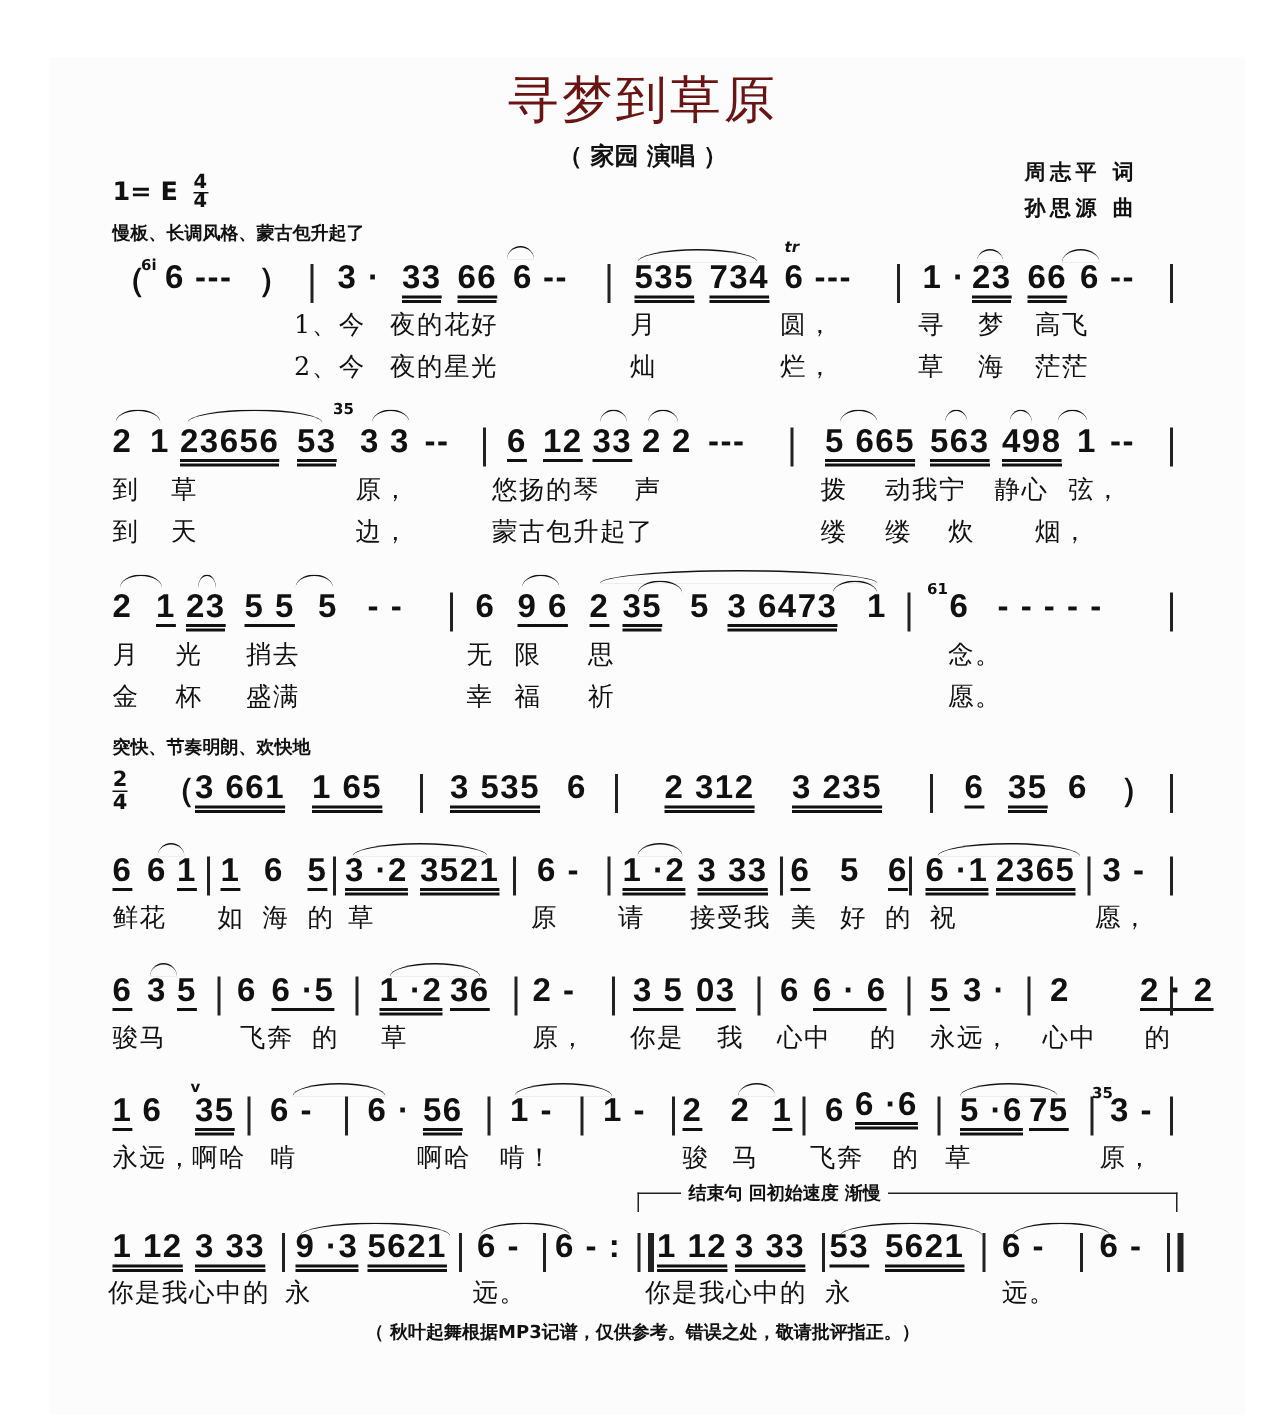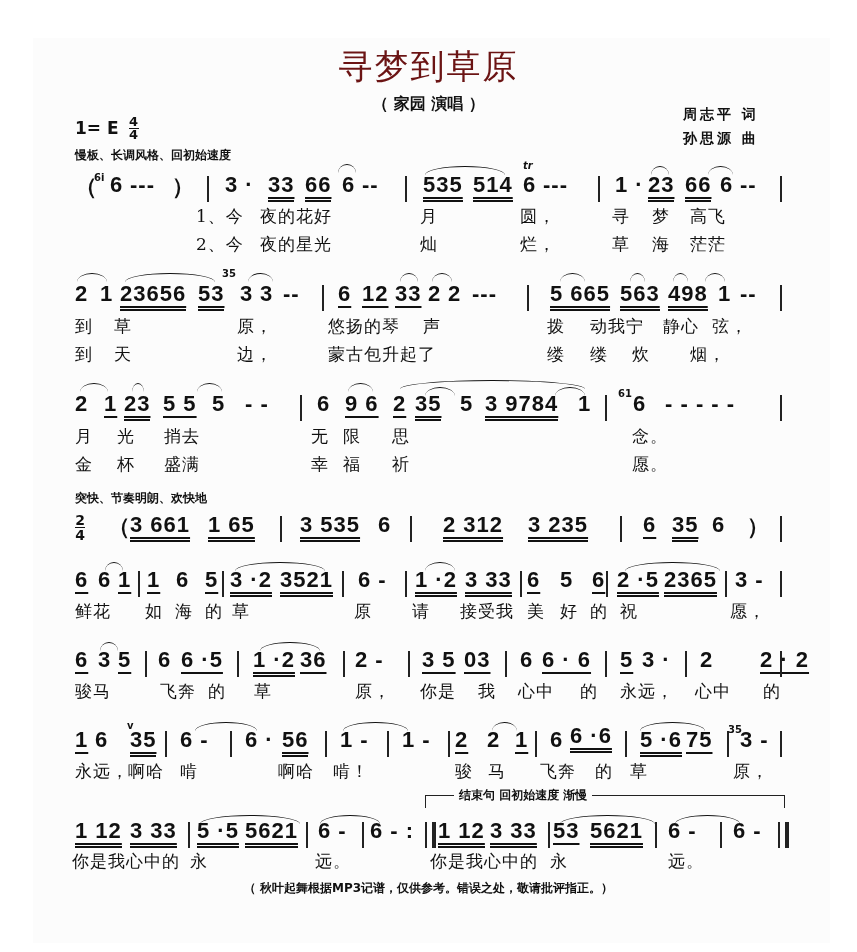--- a/index.html
+++ b/index.html
@@ -38,21 +38,21 @@
 <div class="abs credit" style="left:683px;top:130px;">孙思源 曲</div>
 
 <div class="abs key">
   <span>1= E</span>
   <span class="frac">
     <span>4</span>
     <span class="bar"></span>
     <span>4</span>
   </span>
 </div>
-<div class="abs tempo" style="left:75px;top:147px;">慢板、长调风格、回初始速度</div>
+<div class="abs tempo" style="left:75px;top:147px;">慢板、长调风格、蒙古包升起了</div>
 
 <div class="abs tempo" style="left:75px;top:490px;">突快、节奏明朗、欢快地</div>
 <div class="abs" style="left:75px;top:513px;font-weight:bold;">
   <span class="frac" style="margin:0;font-size:14px;line-height:14px;">
     <span>2</span>
     <span class="bar"></span>
     <span>4</span>
   </span>
 </div>
 
@@ -61,21 +61,21 @@
       <span class="note notes" style="left: 75px; top: 172px;">（</span>
       <span class="note notes" style="left: 110px; top: 172px;">6</span>
       <span class="note notes" style="left: 130px; top: 172px;">---</span>
       <span class="note notes" style="left: 172px; top: 172px;">）</span>
       <span class="note notes" style="left: 225px; top: 172px;">3 ·</span>
       <span class="note notes u2" style="left: 268px; top: 172px;">33</span>
       <span class="note notes u2" style="left: 305px; top: 172px;">66</span>
       <span class="note notes" style="left: 342px; top: 172px;">6</span>
       <span class="note notes" style="left: 362px; top: 172px;">--</span>
       <span class="note notes u2" style="left: 423px; top: 172px;">535</span>
-      <span class="note notes u2" style="left: 473px; top: 172px;">514</span>
+      <span class="note notes u2" style="left: 473px; top: 172px;">734</span>
       <span class="note notes" style="left: 523px; top: 172px;">6</span>
       <span class="note notes" style="left: 543px; top: 172px;">---</span>
       <span class="note notes" style="left: 615px; top: 172px;">1 ·</span>
       <span class="note notes u2" style="left: 648px; top: 172px;">23</span>
       <span class="note notes u2" style="left: 685px; top: 172px;">66</span>
       <span class="note notes" style="left: 720px; top: 172px;">6</span>
       <span class="note notes" style="left: 740px; top: 172px;">--</span>
       <span class="note lyric" style="left: 196px; top: 205px;">1、今</span>
       <span class="note lyric" style="left: 260px; top: 205px;">夜的花好</span>
       <span class="note lyric" style="left: 420px; top: 205px;">月</span>
@@ -133,21 +133,21 @@
       <span class="note notes u1" style="left: 104px; top: 391px;">1</span>
       <span class="note notes u2" style="left: 124px; top: 391px;">23</span>
       <span class="note notes u1" style="left: 163px; top: 391px;">5 5</span>
       <span class="note notes" style="left: 212px; top: 391px;">5</span>
       <span class="note notes" style="left: 245px; top: 391px;">- -</span>
       <span class="note notes" style="left: 317px; top: 391px;">6</span>
       <span class="note notes u1" style="left: 345px; top: 391px;">9 6</span>
       <span class="note notes u1" style="left: 393px; top: 391px;">2</span>
       <span class="note notes u2" style="left: 415px; top: 391px;">35</span>
       <span class="note notes" style="left: 460px; top: 391px;">5</span>
-      <span class="note notes u2" style="left: 485px; top: 391px;">3 9784</span>
+      <span class="note notes u2" style="left: 485px; top: 391px;">3 6473</span>
       <span class="note notes" style="left: 578px; top: 391px;">1</span>
       <span class="note notes" style="left: 633px; top: 391px;">6</span>
       <span class="note notes" style="left: 665px; top: 391px;">- - - - -</span>
       <span class="note lyric" style="left: 75px; top: 425px;">月</span>
       <span class="note lyric" style="left: 117px; top: 425px;">光</span>
       <span class="note lyric" style="left: 164px; top: 425px;">捎去</span>
       <span class="note lyric" style="left: 311px; top: 425px;">无</span>
       <span class="note lyric" style="left: 343px; top: 425px;">限</span>
       <span class="note lyric" style="left: 392px; top: 425px;">思</span>
       <span class="note lyric" style="left: 632px; top: 425px;">念。</span>
@@ -180,21 +180,21 @@
       <span class="note notes" style="left: 176px; top: 567px;">6</span>
       <span class="note notes u1" style="left: 205px; top: 567px;">5</span>
       <span class="note notes u2" style="left: 230px; top: 567px;">3 ·2</span>
       <span class="note notes u2" style="left: 280px; top: 567px;">3521</span>
       <span class="note notes" style="left: 358px; top: 567px;">6 -</span>
       <span class="note notes u2" style="left: 415px; top: 567px;">1 ·2</span>
       <span class="note notes u2" style="left: 465px; top: 567px;">3 33</span>
       <span class="note notes u1" style="left: 527px; top: 567px;">6</span>
       <span class="note notes" style="left: 560px; top: 567px;">5</span>
       <span class="note notes u1" style="left: 592px; top: 567px;">6</span>
-      <span class="note notes u2" style="left: 617px; top: 567px;">2 ·5</span>
+      <span class="note notes u2" style="left: 617px; top: 567px;">6 ·1</span>
       <span class="note notes u2" style="left: 664px; top: 567px;">2365</span>
       <span class="note notes" style="left: 735px; top: 567px;">3 -</span>
       <span class="note lyric" style="left: 75px; top: 600px;">鲜花</span>
       <span class="note lyric" style="left: 145px; top: 600px;">如</span>
       <span class="note lyric" style="left: 175px; top: 600px;">海</span>
       <span class="note lyric" style="left: 205px; top: 600px;">的</span>
       <span class="note lyric" style="left: 232px; top: 600px;">草</span>
       <span class="note lyric" style="left: 354px; top: 600px;">原</span>
       <span class="note lyric" style="left: 412px; top: 600px;">请</span>
       <span class="note lyric" style="left: 460px; top: 600px;">接受我</span>
@@ -259,21 +259,21 @@
       <span class="note lyric" style="left: 455px; top: 760px;">骏</span>
       <span class="note lyric" style="left: 488px; top: 760px;">马</span>
       <span class="note lyric" style="left: 540px; top: 760px;">飞奔</span>
       <span class="note lyric" style="left: 595px; top: 760px;">的</span>
       <span class="note lyric" style="left: 630px; top: 760px;">草</span>
       <span class="note lyric" style="left: 733px; top: 760px;">原，</span>
     </div>
     <div>
       <span class="note notes u2" style="left: 75px; top: 818px;">1 12</span>
       <span class="note notes u2" style="left: 130px; top: 818px;">3 33</span>
-      <span class="note notes u2" style="left: 197px; top: 818px;">5 ·5</span>
+      <span class="note notes u2" style="left: 197px; top: 818px;">9 ·3</span>
       <span class="note notes u2" style="left: 245px; top: 818px;">5621</span>
       <span class="note notes" style="left: 318px; top: 818px;">6 -</span>
       <span class="note notes" style="left: 370px; top: 818px;">6 -  :</span>
       <span class="note notes u2" style="left: 438px; top: 818px;">1 12</span>
       <span class="note notes u2" style="left: 490px; top: 818px;">3 33</span>
       <span class="note notes u1" style="left: 553px; top: 818px;">53</span>
       <span class="note notes u2" style="left: 590px; top: 818px;">5621</span>
       <span class="note notes" style="left: 668px; top: 818px;">6 -</span>
       <span class="note notes" style="left: 733px; top: 818px;">6 -</span>
       <span class="note lyric" style="left: 72px; top: 850px;">你是我心中的</span>

